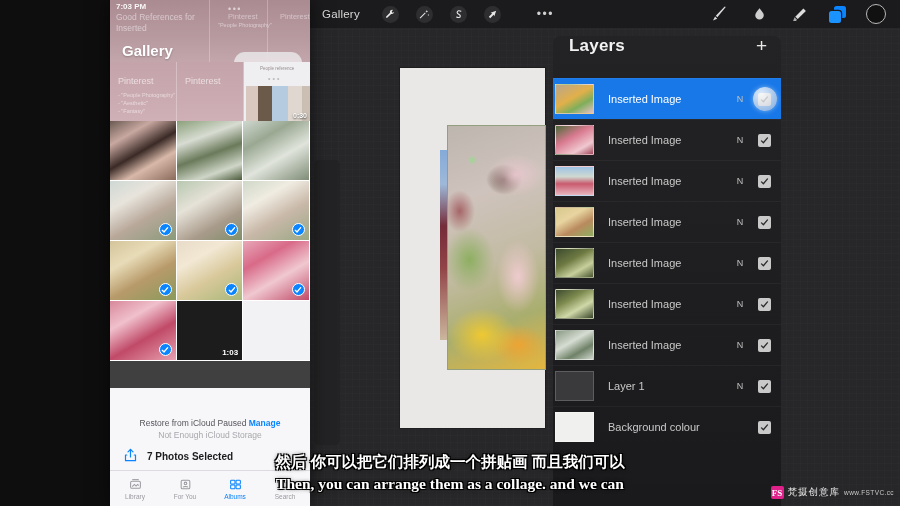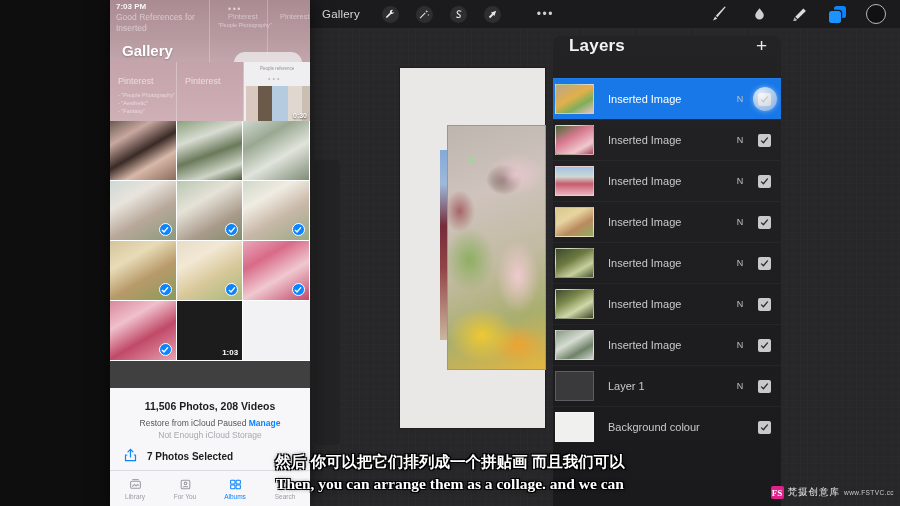--- a/index.html
+++ b/index.html
@@ -478,21 +478,20 @@
             </div>
             <div class="pk-cell g11">
               <div class="vdur">1:03</div>
             </div>
             <div class="pk-cell g12"></div>
           </div>
         </div>
     </div>
 
     <div class="pk-foot">
-      <div class="pk-count">11,506 Photos, 208 Videos</div>
       <div class="pk-restore">
         <span>Restore from iCloud Paused</span>
         <b>Manage</b>
       </div>
       <div class="pk-storage">Not Enough iCloud Storage</div>
       <div class="pk-share">
         <svg width="15" height="18" viewBox="0 0 24 24" fill="none" stroke="#0a84ff" stroke-width="1.9" stroke-linecap="round" stroke-linejoin="round">
             <path d="M12 15V3"></path>
             <polyline points="8,7 12,3 16,7"></polyline>
             <path d="M6 12H4v9h16v-9h-2"></path>

